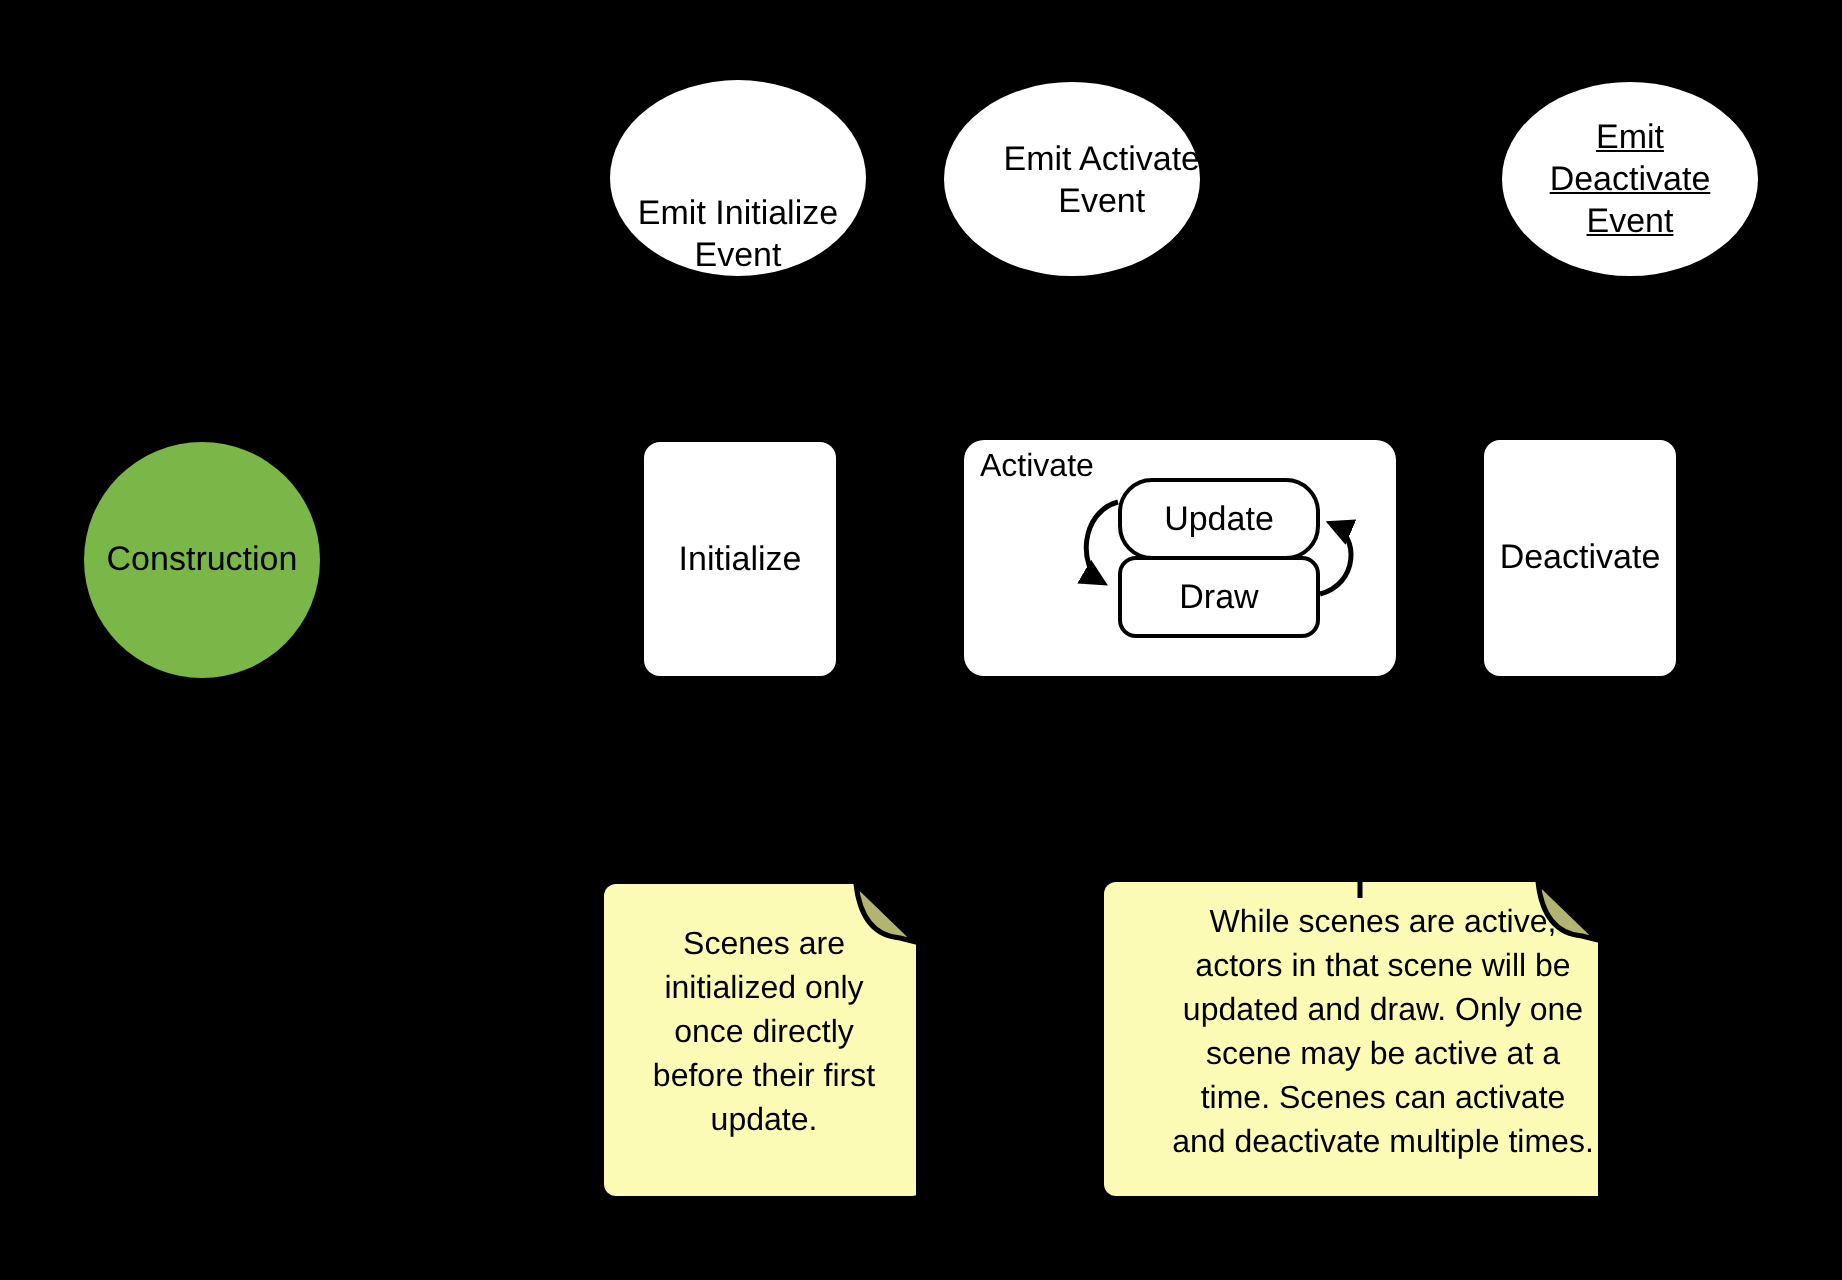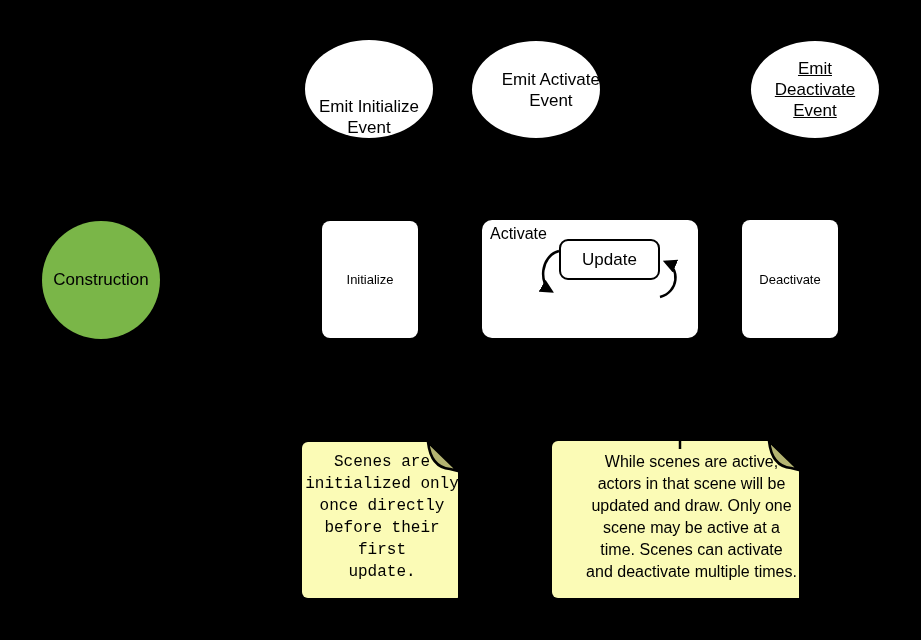--- a/index.html
+++ b/index.html
@@ -28,56 +28,55 @@
     text-align: center; font-size: 17px; line-height: 21px;
   }
   .ellipse-initialize  { left: 305px; top: 40px; width: 128px; height: 98px; align-items: flex-end; }
   .ellipse-activate    { left: 472px; top: 41px; width: 128px; height: 97px; justify-content: flex-end; }
   .ellipse-deactivate  { left: 751px; top: 41px; width: 128px; height: 97px; text-decoration: underline; }
 
   
   .state-box {
     background: #ffffff; border-radius: 8px;
     display: flex; align-items: center; justify-content: center;
-    font-size: 13px; text-align: center;
+    font-size: 17px; text-align: center;
   }
   .box-initialize { left: 322px; top: 221px; width: 96px; height: 117px; }
   .box-deactivate { left: 742px; top: 220px; width: 96px; height: 118px; }
 
   .box-activate {
     left: 482px; top: 220px; width: 216px; height: 118px;
     background: #ffffff; border-radius: 10px; text-align: right;
   }
   .activate-label {
     position: absolute; left: 8px; top: 5px;
     font-size: 16px;
   }
   .substate {
     position: absolute; left: 77px; width: 101px; height: 41px;
     background: #ffffff; border: 2.5px solid #000000; border-radius: 9px;
     box-sizing: border-box;
     display: flex; align-items: center; justify-content: center;
     font-size: 17px;
   }
-  .substate-update { top: 19px; }
+  .substate-update { top: 19px; border-radius: 17px; }
   .substate-draw   { top: 58px; }
   .loop-svg { position: absolute; left: 0; top: 0; pointer-events: none; }
 
   
   .sticky-note {
     background: #FBFBB6;
     border-radius: 6px;
     display: flex; align-items: center; justify-content: center;
     text-align: center; font-size: 16px; line-height: 22px;
     padding-bottom: 6px; box-sizing: border-box;
   }
   .note-initialize {
     left: 302px; top: 442px; width: 160px; height: 156px;
     clip-path: polygon(0 0, 126px 0, 156px 30px, 156px 156px, 0 156px);
-    font-family: Liberation Mono, monospace;
   }
   .note-activate {
     left: 552px; top: 441px; width: 279px; height: 157px;
     clip-path: polygon(0 0, 217px 0, 247px 30px, 247px 157px, 0 157px);
   }
 
   .overlay-svg {
     position: absolute; left: 0; top: 0; width: 921px; height: 640px;
     pointer-events: none;
   }
@@ -101,20 +100,23 @@
 
 <div class="abs state-box box-initialize">
   <span>Initialize</span>
 </div>
 
 <div class="abs box-activate">
   <span class="activate-label">Activate</span>
   <div class="substate substate-update">
     <span>Update</span>
   </div>
+  <div class="substate substate-draw">
+    <span>Draw</span>
+  </div>
   <svg class="loop-svg" width="216" height="118" viewBox="0 0 216 118">
     <defs>
       <marker id="arrowhead" viewBox="0 0 10 10" refX="7.5" refY="5" markerWidth="5.5" markerHeight="5.5" orient="auto-start-reverse">
         <path d="M0,0 L10,5 L0,10 z" fill="#000000"></path>
       </marker>
     </defs>
     <path d="M 77,31 C 58,36 57,64 69,71" fill="none" stroke="#000000" stroke-width="2.5" marker-end="url(#arrowhead)"></path>
     <path d="M 178,77 C 197,72 198,48 184,42" fill="none" stroke="#000000" stroke-width="2.5" marker-end="url(#arrowhead)"></path>
   </svg>
 </div>

